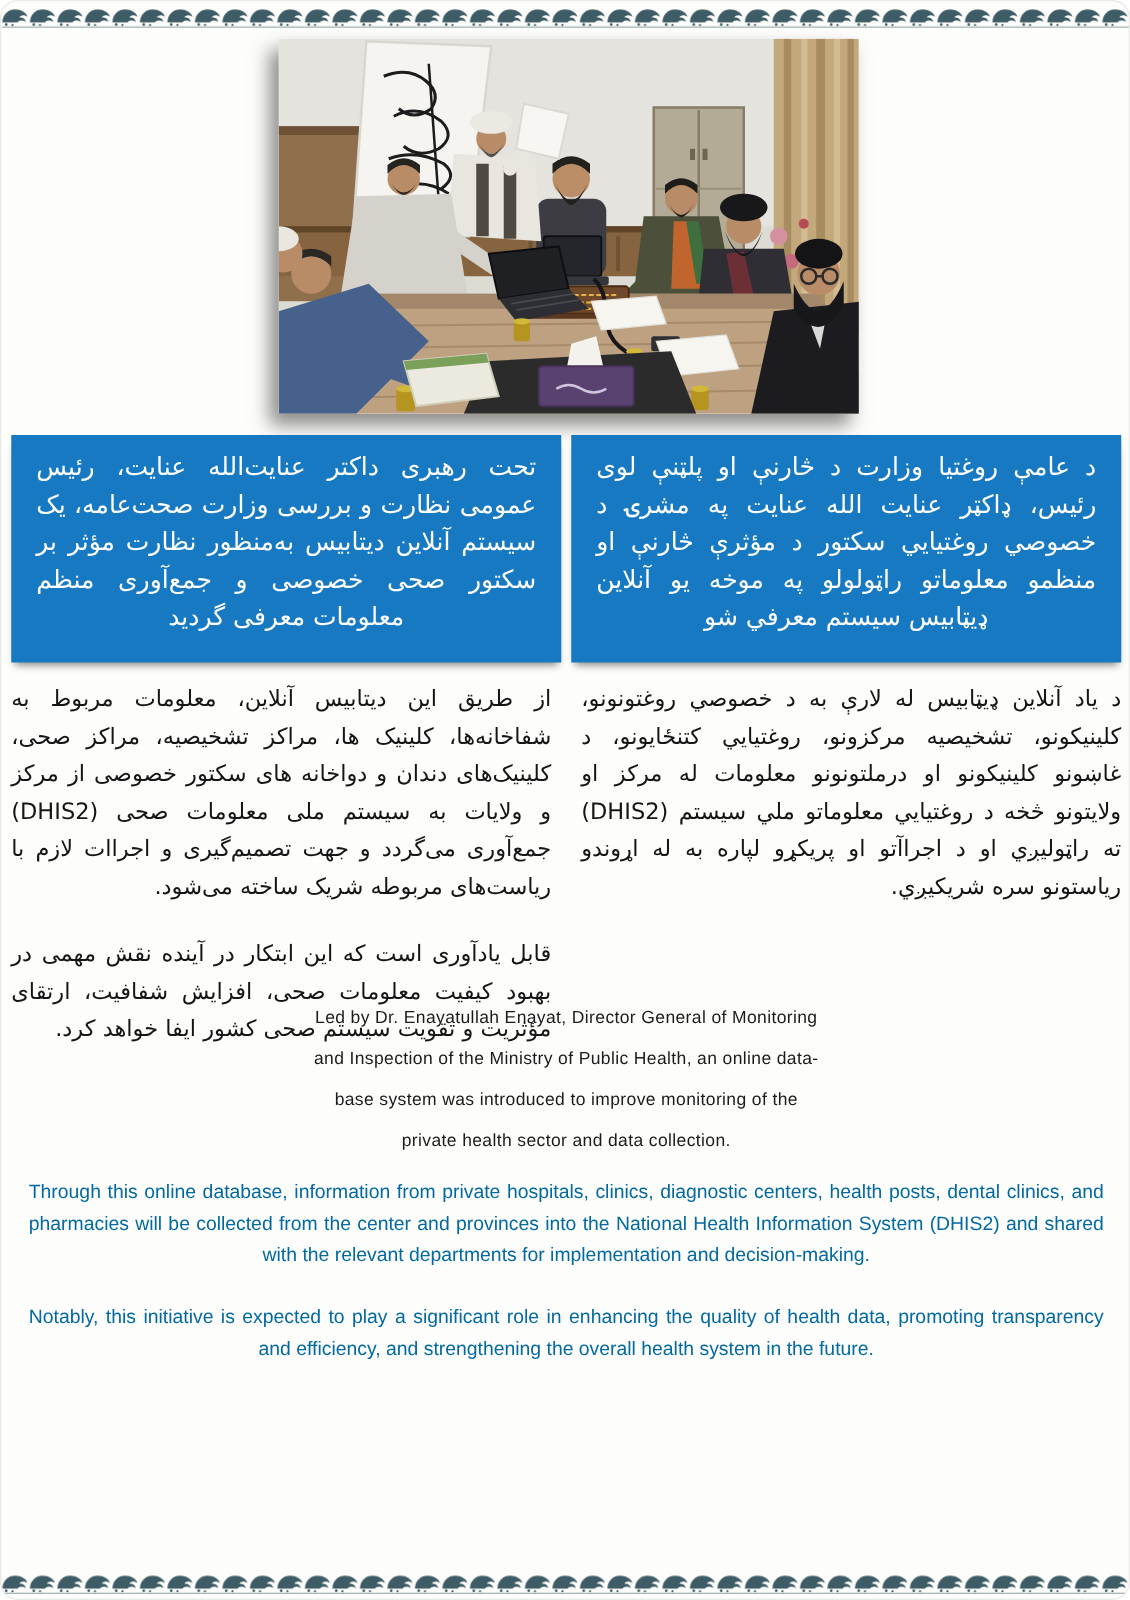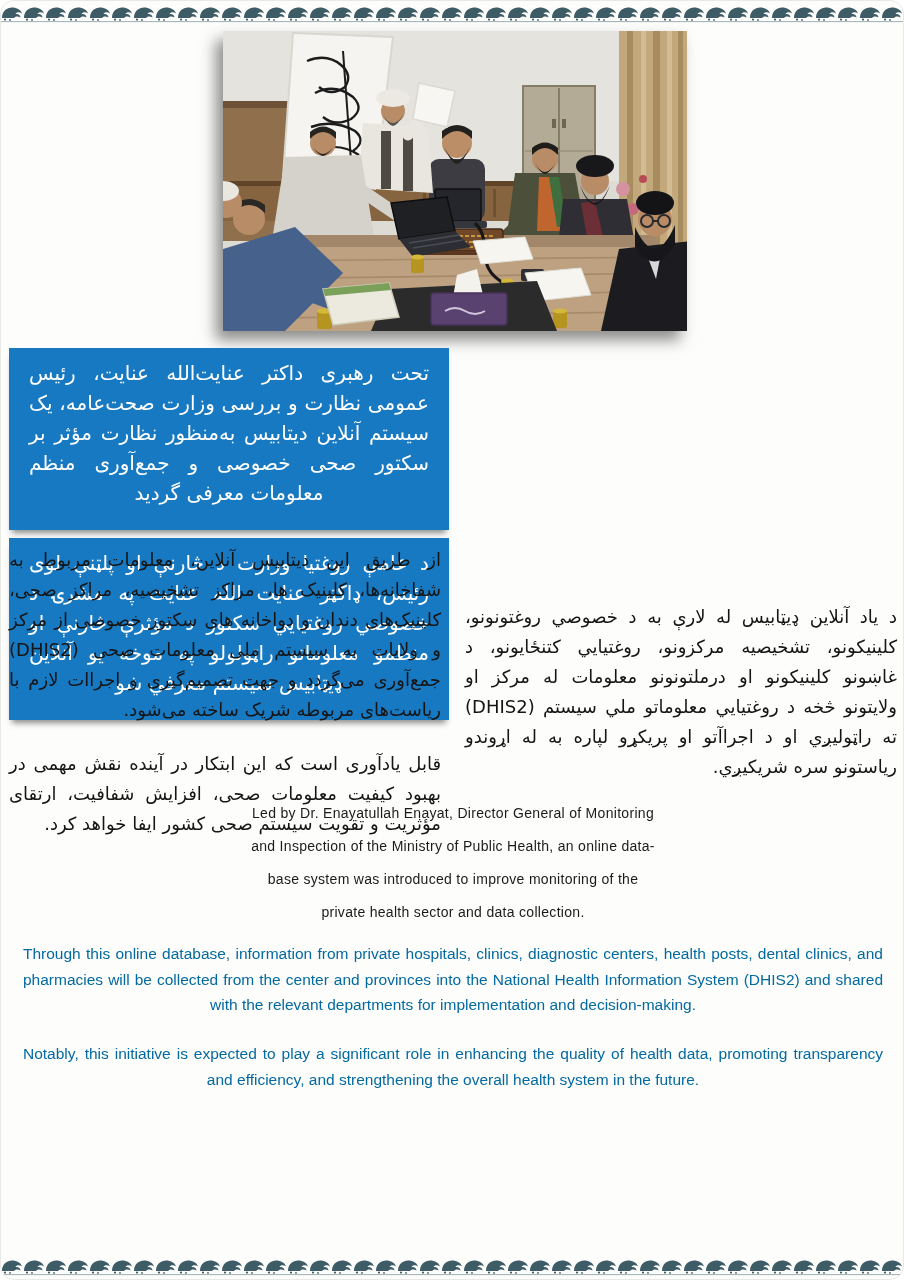--- a/index.html
+++ b/index.html
@@ -12,33 +12,33 @@
   .ornament { position:absolute; left:0; width:904px; height:18px; }
   .ornament.top { top:4px; }
   .ornament.bottom { top:1257px; }
 
   .photo-frame {
     position:absolute; left:222px; top:30px; width:464px; height:300px;
     background:#ffffff; padding:0; box-shadow:-7px 9px 14px rgba(25,25,25,.5);
   }
   .photo-frame svg { display:block; width:464px; height:300px; }
 
-  .box-row { position:absolute; top:347px; left:8px; width:888px; display:flex; gap:8px;flex-direction:column; }
+  .box-row { position:absolute; top:347px; left:8px; width:888px; display:flex; gap:8px; }
   .blue-box {
     width:440px; height:182px; box-sizing:border-box;
     background:#1779c2; color:#ffffff;
     direction:rtl; unicode-bidi:plaintext;
     text-align:justify; text-align-last:center;
     font-size:20px; line-height:30px; padding:10px 20px;
     font-family:"DejaVu Sans", sans-serif;
     box-shadow:0 6px 6px -3px rgba(0,0,0,.45);
     overflow:hidden;
   }
 
-  .cols { position:absolute; top:544px; left:8px; width:888px; display:flex; gap:24px;align-items:center; }
+  .cols { position:absolute; top:544px; left:8px; width:888px; display:flex; gap:24px; }
   .col {
     width:440px; direction:rtl; text-align:justify;
     font-size:18px; line-height:30px; color:#151515;
     font-family:"DejaVu Sans", sans-serif;
   }
   .col p { margin:0; }
   .col p + p { margin-top:24px; }
 
   .en-headline {
     position:absolute; top:796px; left:132px; width:640px;

